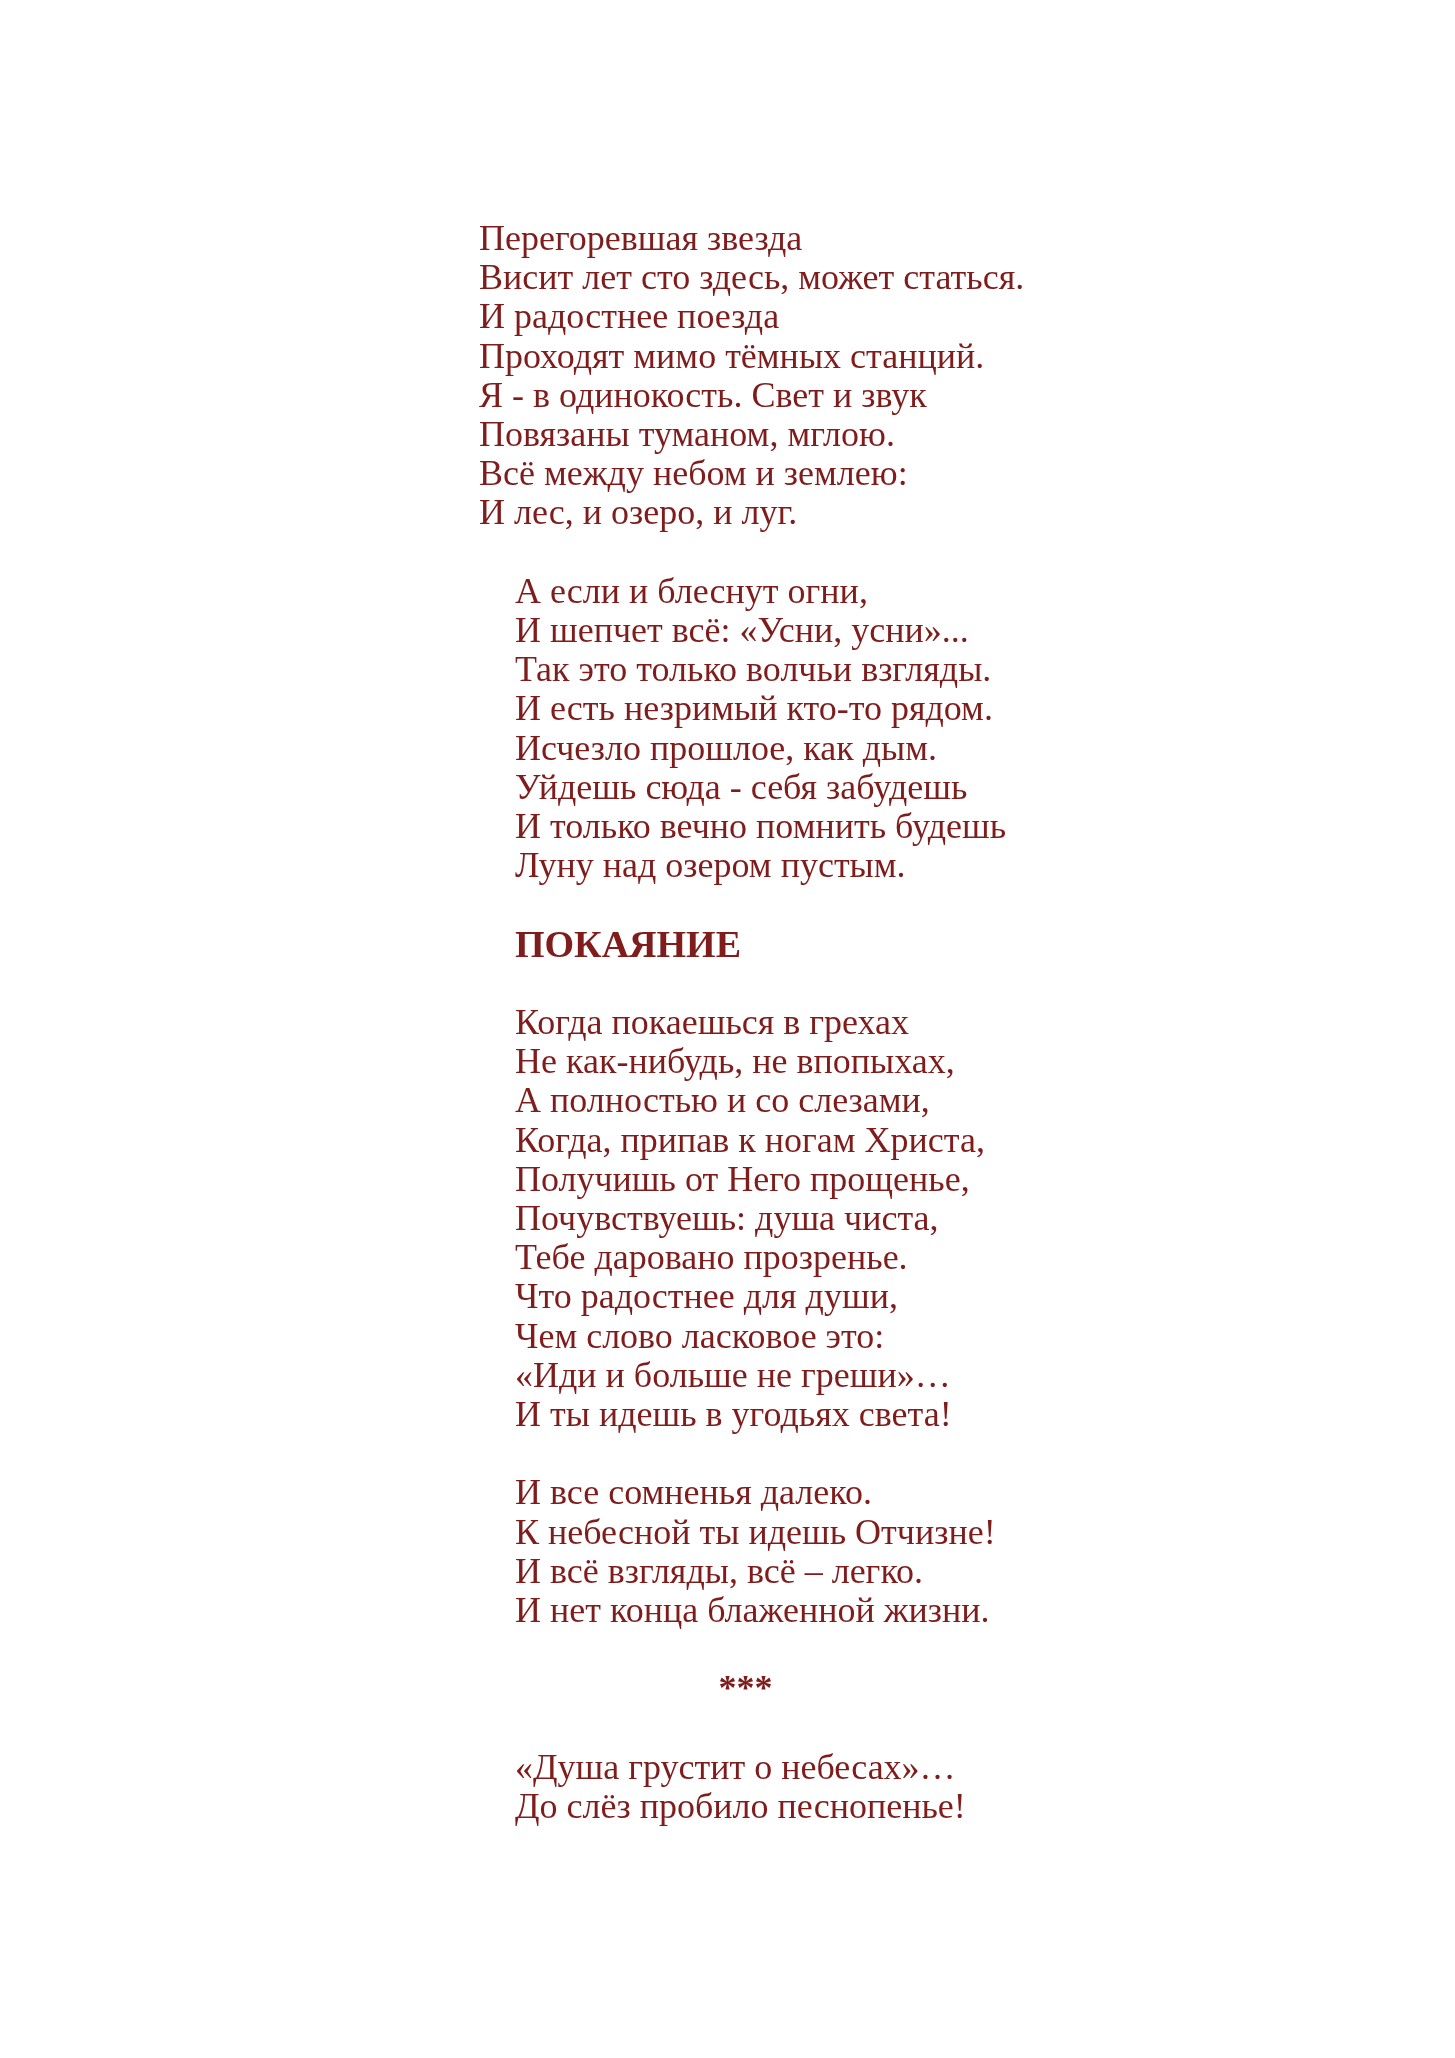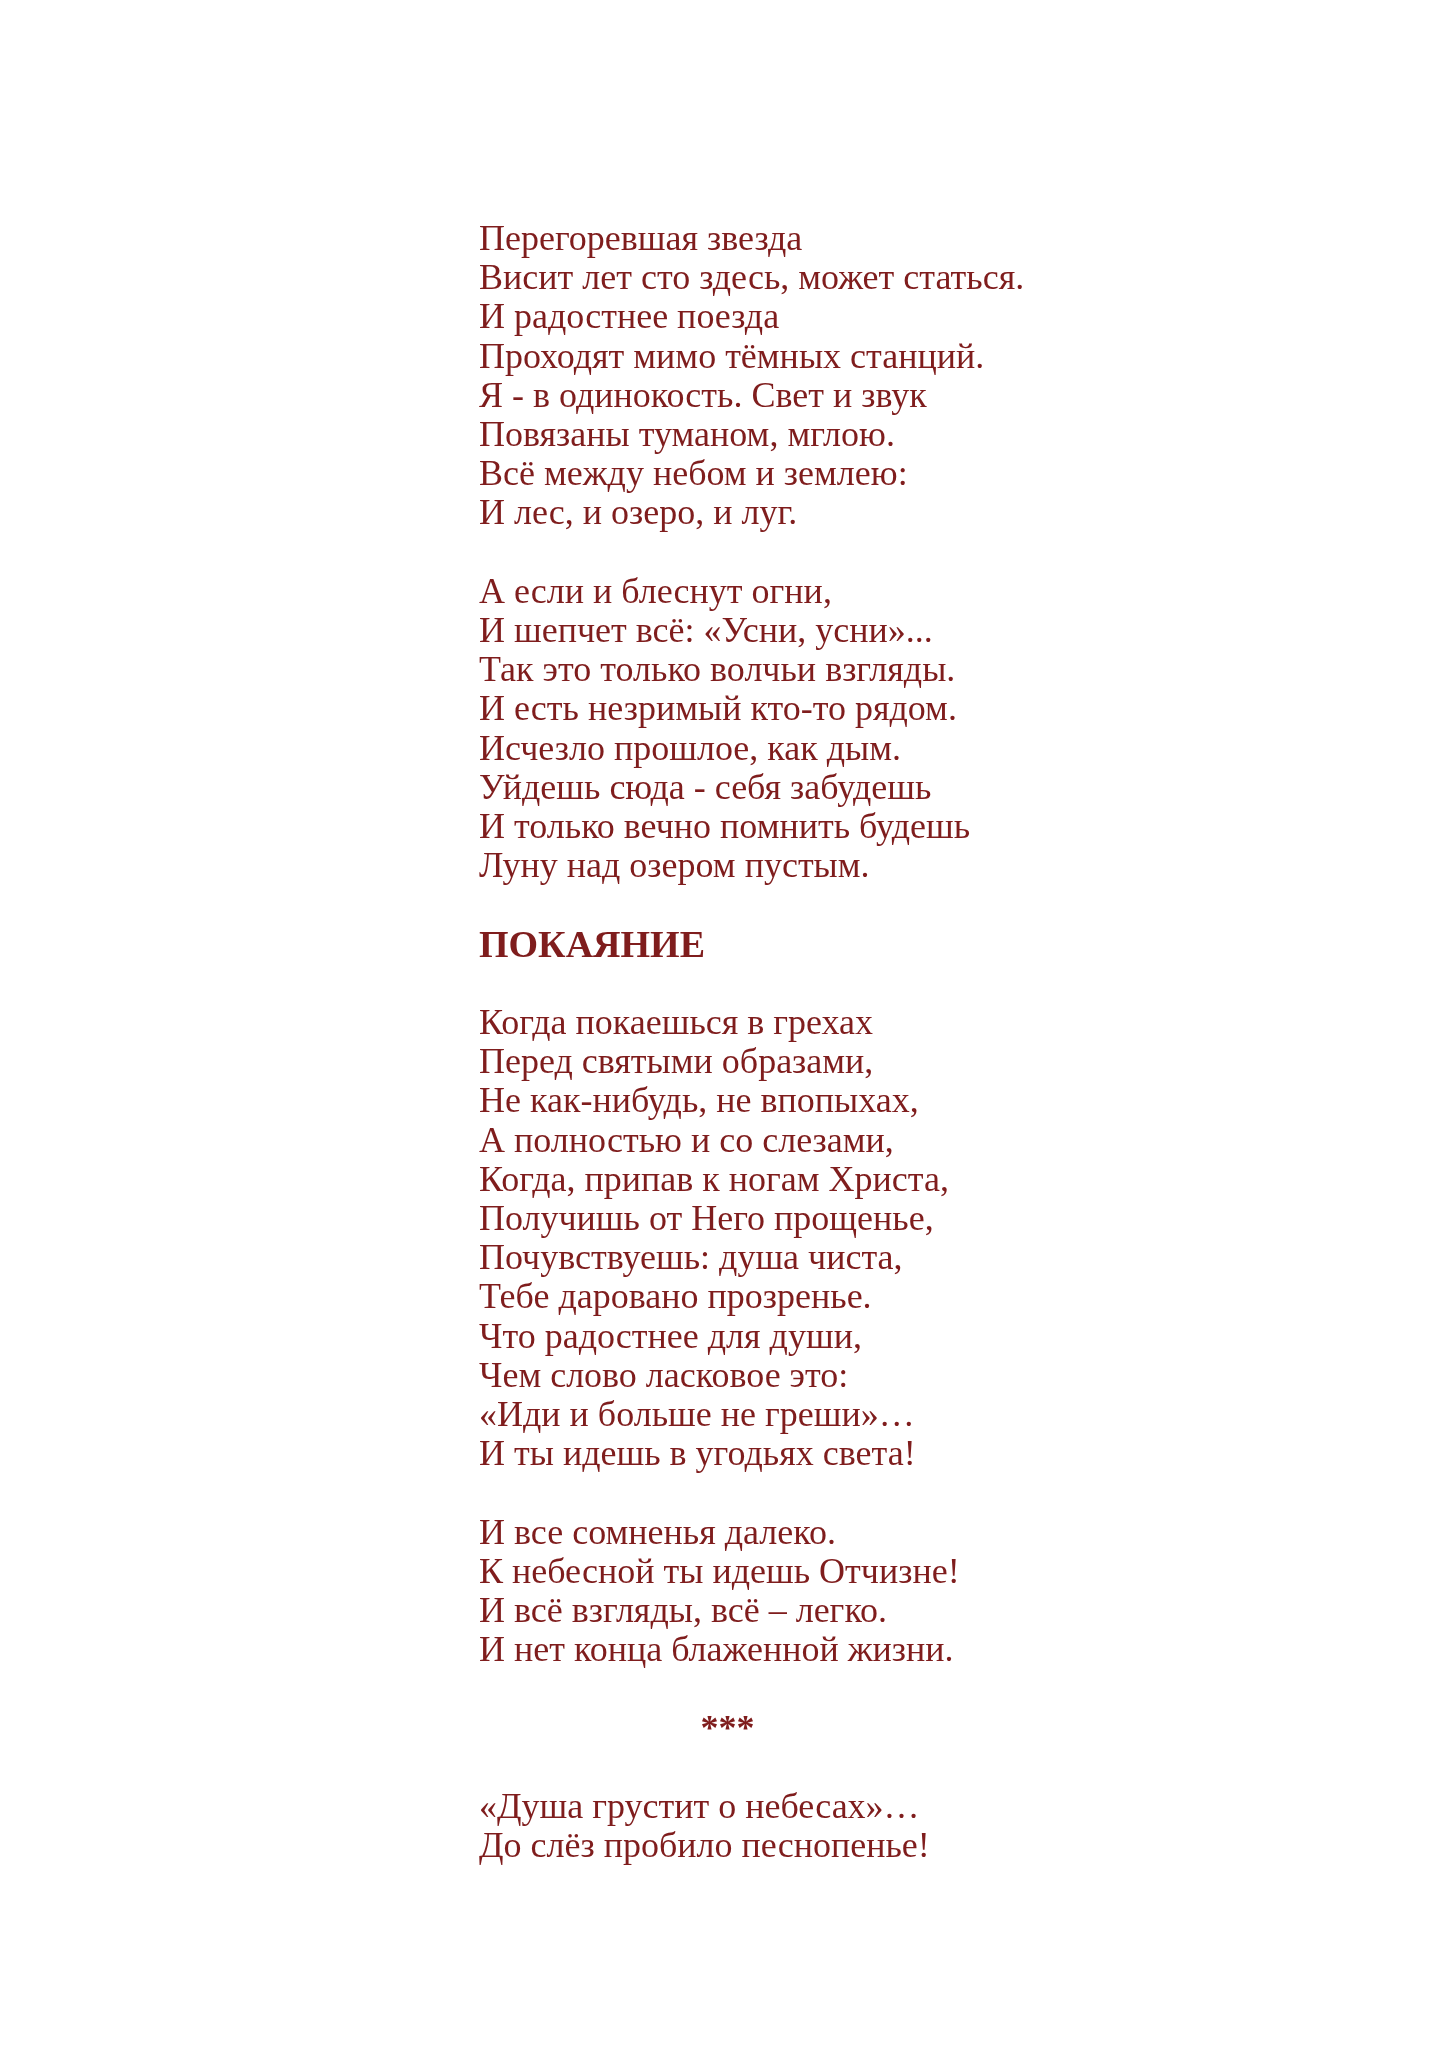--- a/index.html
+++ b/index.html
@@ -17,21 +17,21 @@
     color: #7f1d1d;
     overflow: hidden;
   }
   .text-column {
     position: absolute;
     left: 479px;
     top: 219px;
     width: 497px;
   }
   .block { margin: 0; }
-  .block + .block { margin-top: 39.2px; }
+  .block + .block { margin-top: 39.2px; margin-left: 36px; }
   .line {
     font-size: 36px;
     line-height: 39.2px;
     white-space: nowrap;
   }
   .poem-title {
     font-size: 38px;
     line-height: 39.2px;
     font-weight: bold;
     text-align: left;
@@ -70,21 +70,20 @@
       <div class="line">Исчезло прошлое, как дым.</div>
       <div class="line">Уйдешь сюда - себя забудешь</div>
       <div class="line">И только вечно помнить будешь</div>
       <div class="line">Луну над озером пустым.</div>
     </div>
 
     <div class="block poem-title">ПОКАЯНИЕ</div>
 
     <div class="block">
       <div class="line">Когда покаешься в грехах</div>
-      <div class="line">Перед святыми образами,</div>
       <div class="line">Не как-нибудь, не впопыхах,</div>
       <div class="line">А полностью и со слезами,</div>
       <div class="line">Когда, припав к ногам Христа,</div>
       <div class="line">Получишь от Него прощенье,</div>
       <div class="line">Почувствуешь: душа чиста,</div>
       <div class="line">Тебе даровано прозренье.</div>
       <div class="line">Что радостнее для души,</div>
       <div class="line">Чем слово ласковое это:</div>
       <div class="line">«Иди и больше не греши»…</div>
       <div class="line">И ты идешь в угодьях света!</div>

